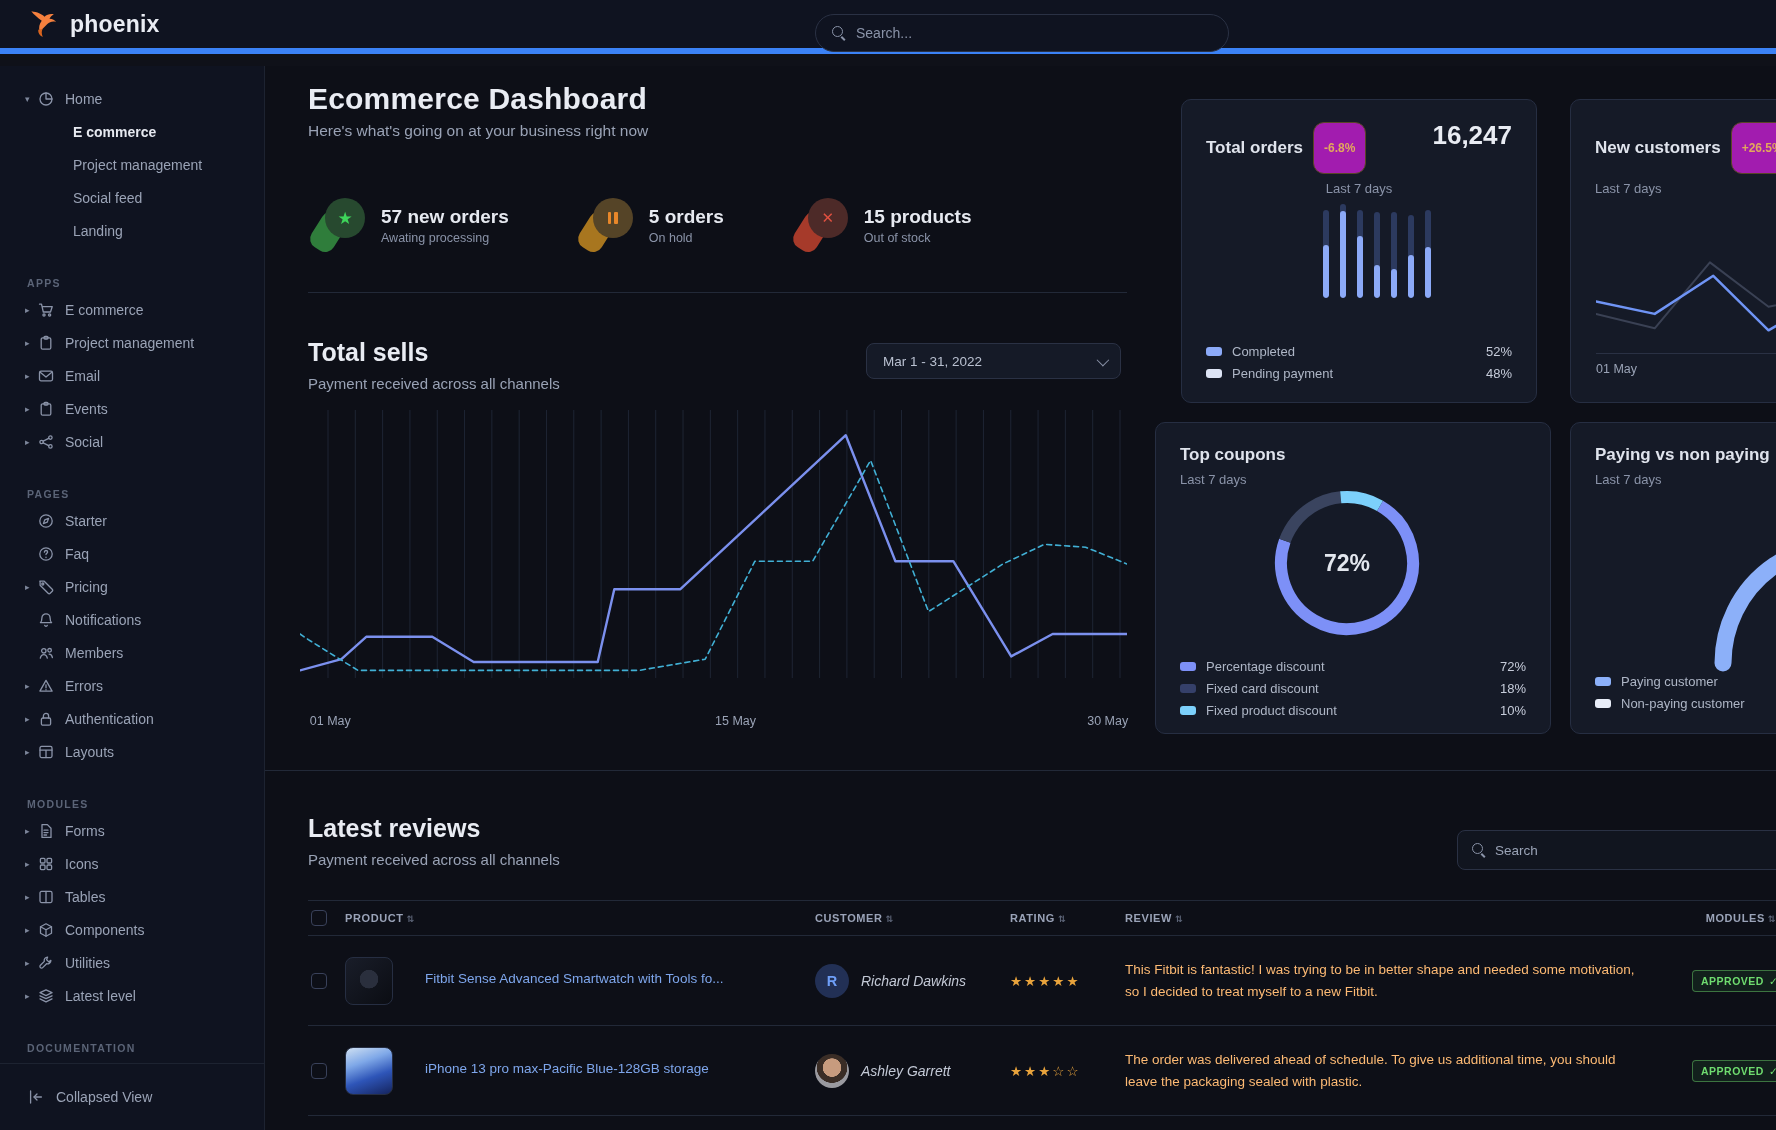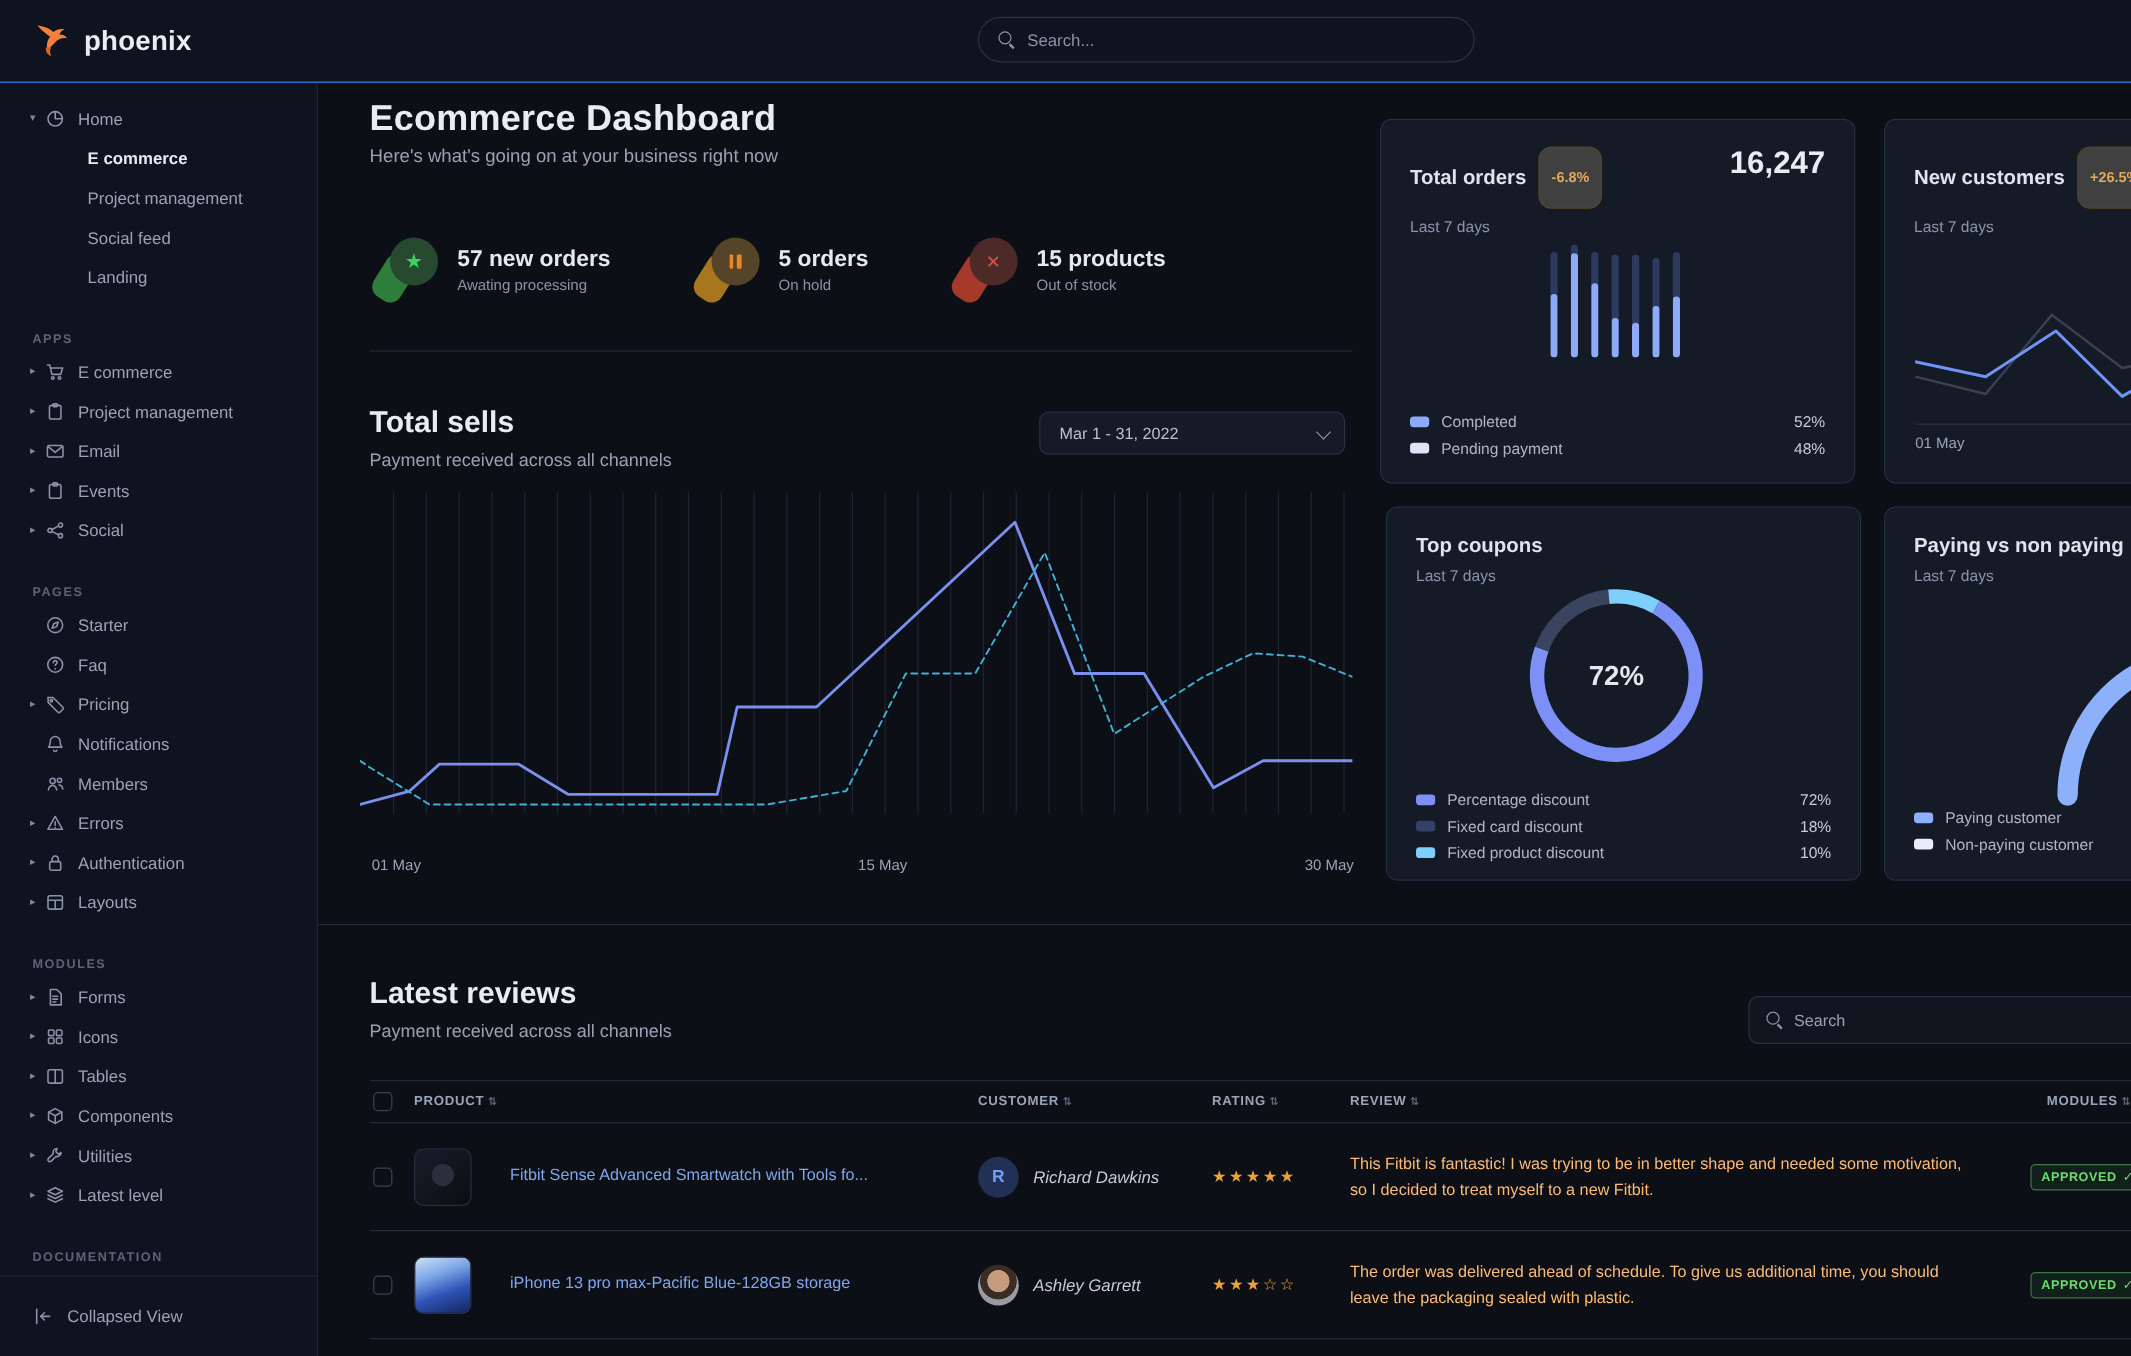--- a/index.html
+++ b/index.html
@@ -1,19 +1,19 @@
 <!DOCTYPE html>
 <html><head>
 <meta charset="utf-8">
 <style>
   * { margin:0; padding:0; box-sizing:border-box; }
   html,body { width:1776px; height:1130px; overflow:hidden; background:#0f1119; font-family:"Liberation Sans","DejaVu Sans",sans-serif; }
 
   
-  #navbar { position:absolute; left:0; top:0; width:1776px; height:69px; background:#0f1320; border-bottom:1px solid #3b82f6; display:flex; align-items:center; z-index:5; }
+  #navbar { position:absolute; left:0; top:0; width:1776px; height:54px; background:#0f1320; border-bottom:6px solid #3b82f6; display:flex; align-items:center; z-index:5; }
   .brand { display:flex; align-items:center; gap:10px; margin-left:26px; }
   .brand-name { font-size:23px; font-weight:700; color:#e9ecf3; letter-spacing:.2px; }
   .top-search { position:absolute; left:815px; top:14px; width:414px; height:38px; border:1px solid #2a3144; border-radius:19px; display:flex; align-items:center; padding-left:16px; gap:10px; background:#0f1320; }
   .top-search input { background:transparent; border:none; outline:none; color:#aeb6c6; font-size:14px; width:320px; font-family:inherit; }
   .top-search input::placeholder { color:#8a93a8; }
   .mag { position:relative; width:14px; height:14px; flex:0 0 auto; }
   .mag::before { content:""; position:absolute; left:0; top:0; width:9px; height:9px; border:1.6px solid #8a93a8; border-radius:50%; }
   .mag::after { content:""; position:absolute; left:9.5px; top:9.5px; width:5px; height:1.6px; background:#8a93a8; transform:rotate(45deg); transform-origin:0 0; }
 
   
@@ -52,21 +52,21 @@
   #totalsells-head { position:absolute; left:43px; top:272px; }
   .date-select { position:absolute; left:601px; top:277px; width:255px; height:36px; background:#151a27; border:1px solid #2a3144; border-radius:8px; display:flex; align-items:center; padding:0 14px 0 16px; color:#b9c0d0; font-size:13.5px; cursor:pointer; }
   .date-select .chev { margin-left:auto; width:9px; height:9px; border-right:1.6px solid #8a93a8; border-bottom:1.6px solid #8a93a8; transform:rotate(45deg) translateY(-2px); }
   #sells-chart { position:absolute; left:35px; top:344px; width:827px; height:280px; }
   #sells-labels span { position:absolute; top:648px; font-size:12.5px; color:#9aa3b6; }
 
   
   .card { position:absolute; background:#151a27; border:1px solid #262e42; border-radius:10px; padding:22px 24px; }
   .card-title-row { display:flex; align-items:center; gap:10px; white-space:nowrap; }
   .card-title { font-size:17px; font-weight:700; color:#dfe3ec; }
-  .badge-soft { font-size:12px; font-weight:700; color:#e2a85c; background:#404040; border:1px solid #5a4526; border-radius:11px; padding:18px 10px; }
+  .badge-soft { font-size:12px; font-weight:700; color:#e2a85c; background:#a21caf; border:1px solid #5a4526; border-radius:11px; padding:18px 10px; }
   .card-period { font-size:13px; color:#8a93a8; margin-top:7px; }
   .card-big { position:absolute; right:24px; top:20px; font-size:26px; font-weight:800; color:#e9ecf3; }
   .legend { position:absolute; left:24px; right:24px; }
   .legend-row { display:flex; align-items:center; height:22px; }
   .legend-row .sw { width:16px; height:9px; border-radius:3px; margin-right:10px; flex:0 0 16px; }
   .legend-row .ll { font-size:13px; color:#aeb6c6; }
   .legend-row .lv { margin-left:auto; font-size:13px; color:#c6ccda; }
   #orders-bars { position:absolute; left:141px; top:104px; height:94px; display:flex; align-items:flex-end; gap:11px; }
   #orders-bars .bar { width:6px; position:relative; border-radius:3px; background:#2c3a5f; overflow:hidden; }
   #orders-bars .bar i { position:absolute; left:0; right:0; bottom:0; background:#8caaf8; border-radius:3px; }
@@ -444,21 +444,21 @@
       <line x1="820" y1="0" x2="820" y2="268" stroke="#1e2534" stroke-width="1"></line>
       <polyline points="0.0,260.4 41.4,249.2 66.2,226.8 132.3,226.8 173.7,252.0 297.7,252.0 314.3,179.2 380.4,179.2 545.8,25.2 595.4,151.2 653.3,151.2 711.2,246.4 752.6,224.0 827.0,224.0" fill="none" stroke="#7b90ee" stroke-width="2.4" vector-effect="non-scaling-stroke" stroke-linejoin="round" stroke-linecap="round"></polyline>
       <polyline points="0.0,224.0 8.3,229.6 57.9,260.4 339.1,260.4 405.2,249.2 454.9,151.2 512.7,151.2 570.6,50.4 628.5,201.6 702.9,154.0 744.3,134.4 785.6,137.2 827.0,154.0" fill="none" stroke="#41b0d5" stroke-width="1.6" vector-effect="non-scaling-stroke" stroke-linejoin="round" stroke-linecap="round" stroke-dasharray="5 4"></polyline>
     </svg>
   <div id="sells-labels">
       <span style="left: 44.81px;">01 May</span>
       <span style="left: 450.04px;">15 May</span>
       <span style="left: 822.19px;">30 May</span>
     </div>
 
-  <div class="card" style="left:885px; top:33px; width:396px; height:304px;">
+  <div class="card" style="left:916px; top:33px; width:356px; height:304px;text-align:center;">
     <div class="card-title-row">
       <span class="card-title">Total orders</span>
       <span class="badge-soft">-6.8%</span>
     </div>
     <div class="card-period">Last 7 days</div>
     <div class="card-big">16,247</div>
     <div id="orders-bars">
         <div class="bar" style="height: 94%;">
           <i style="height:60%"></i>
         </div>

